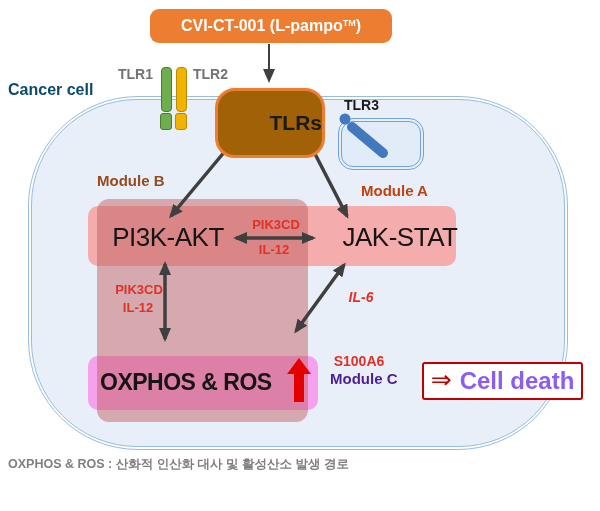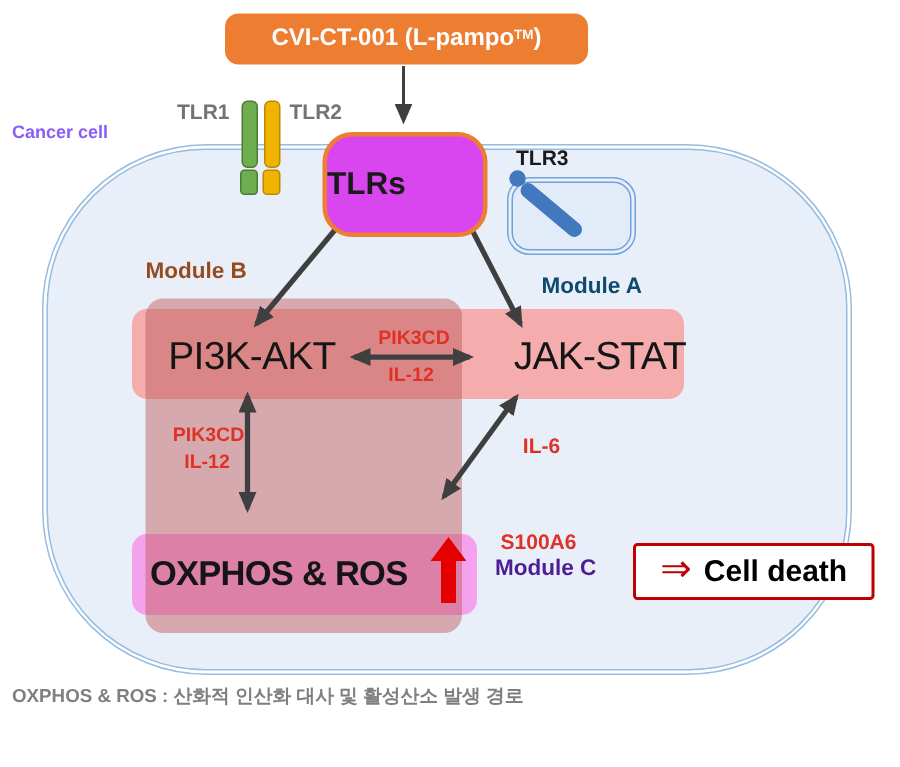--- a/index.html
+++ b/index.html
@@ -17,71 +17,71 @@
   #top-box sup{font-size:9px;line-height:1;margin-top:-6px;}
   
   #cell-outer{
     left:28px;top:96px;width:538px;height:352px;border:1.4px solid #95BCE2;
     border-radius:110px;z-index:0;background:#fff;
   }
   #cell-inner{
     position:absolute;left:2px;top:2px;right:2px;bottom:2px;
     border:1.4px solid #95BCE2;border-radius:106px;background:#E9EFF8;
   }
-  #cancer-label{left:8px;top:81px;font-size:12px;font-weight:bold;color:#8b5cf6;z-index:4;}
+  #cancer-label{left:8px;top:81px;font-size:16px;font-weight:bold;color:#0c4a6e;z-index:4;}
   
   .tlr-lab{font-size:14px;font-weight:bold;color:#737373;z-index:4;}
   #tlr1-label{left:118px;top:66px;}
   #tlr2-label{left:193px;top:66px;}
   .bar{z-index:3;border-radius:4px;}
   #tlr1-bar{left:161px;top:67px;width:9px;height:43px;background:#6FAE4E;border:1px solid #4C7B33;}
   #tlr1-foot{left:160px;top:113px;width:10px;height:15px;background:#6FAE4E;border:1px solid #4C7B33;border-radius:3px;}
   #tlr2-bar{left:176px;top:67px;width:9px;height:43px;background:#F0B400;border:1px solid #BC8A00;}
   #tlr2-foot{left:175px;top:113px;width:10px;height:15px;background:#F0B400;border:1px solid #BC8A00;border-radius:3px;}
   
   #tlrs-box{
-    left:215px;top:88px;width:110px;height:70px;background:#d946ef;border:3px solid #ED7D31;
-    border-radius:20px;display:flex;align-items:center;justify-content:flex-start;
+    left:215px;top:88px;width:110px;height:70px;background:#a16207;border:3px solid #ED7D31;
+    border-radius:20px;display:flex;align-items:center;justify-content:flex-end;
     font-size:21px;font-weight:bold;color:#1a1a1a;z-index:6;box-sizing:border-box;
   }
   
   #tlr3-label{left:344px;top:97px;font-size:14px;font-weight:bold;color:#1a1a1a;z-index:4;}
   #endosome{left:338px;top:118px;width:84px;height:50px;border:1.4px solid #6FA3DC;border-radius:15px;z-index:2;}
   #endosome .in{position:absolute;left:2px;top:2px;right:2px;bottom:2px;border:1.4px solid #6FA3DC;border-radius:12px;background:#E2EBF8;}
   #tlr3-icon{left:333px;top:108px;z-index:3;}
   
   #module-b{left:97px;top:172px;font-size:15px;font-weight:bold;color:#964B1E;z-index:6;}
-  #module-a{left:361px;top:182px;font-size:15px;font-weight:bold;color:#0c4a6e;z-index:6;}
+  #module-a{left:361px;top:182px;font-size:15px;font-weight:bold;color:#c2410c;z-index:6;}
   #module-c{left:330px;top:370px;font-size:15px;font-weight:bold;color:#4c1d95;z-index:6;}
   
   #band-h{left:88px;top:206px;width:368px;height:60px;background:#F4ACAC;border-radius:10px;z-index:1;}
   #oxphos-box{left:88px;top:356px;width:230px;height:54px;background:#F5A2EE;border-radius:10px;z-index:1;}
   #band-v{left:97px;top:199px;width:211px;height:223px;background:rgba(193,92,92,0.48);border-radius:12px;z-index:2;}
   
   .node{z-index:6;color:#151515;text-align:center;}
   #pi3k{left:95px;top:222px;width:146px;font-size:26px;letter-spacing:-0.5px;}
   #jak{left:328px;top:222px;width:144px;font-size:26px;letter-spacing:-0.5px;text-align:center;}
   #oxphos-text{left:100px;top:369px;font-size:23px;font-weight:bold;letter-spacing:-0.5px;}
   #ros-arrow{left:287px;top:358px;z-index:6;}
   
   .elab{z-index:6;color:#E03127;font-weight:bold;font-size:13px;transform:translateX(-50%);white-space:nowrap;}
   #lab-h-top{left:276px;top:217px;}
   #lab-h-bot{left:274px;top:242px;}
   #lab-v-top{left:139px;top:282px;}
   #lab-v-bot{left:138px;top:300px;}
-  #lab-d-top{left:361px;top:289px;font-size:14px;}
+  #lab-d-top{left:361px;top:289px;font-size:14px;font-style:italic;}
   #lab-d-bot{left:359px;top:305px;font-size:14px;margin-top:48px;}
   
   #cell-death{
     left:422px;top:362px;width:161px;height:38px;background:#fff;border:2px solid #C00000;
     border-radius:3px;display:flex;align-items:center;justify-content:center;gap:8px;
     z-index:6;box-sizing:border-box;
   }
   #cell-death .dbl{color:#C00000;font-size:25px;line-height:1;margin-top:-3px;}
-  #cell-death .txt{color:#000000;font-size:20px;font-weight:bold;}
+  #cell-death .txt{color:#8b5cf6;font-size:24px;font-weight:bold;}
   
   #legend{left:8px;top:456px;z-index:6;color:#7F7F7F;font-weight:bold;font-size:12.5px;line-height:16.5px;}
   
   #arrows{left:0;top:0;z-index:5;pointer-events:none;}
 </style>
 </head>
 <body>
 
 <div id="canvas">
 

